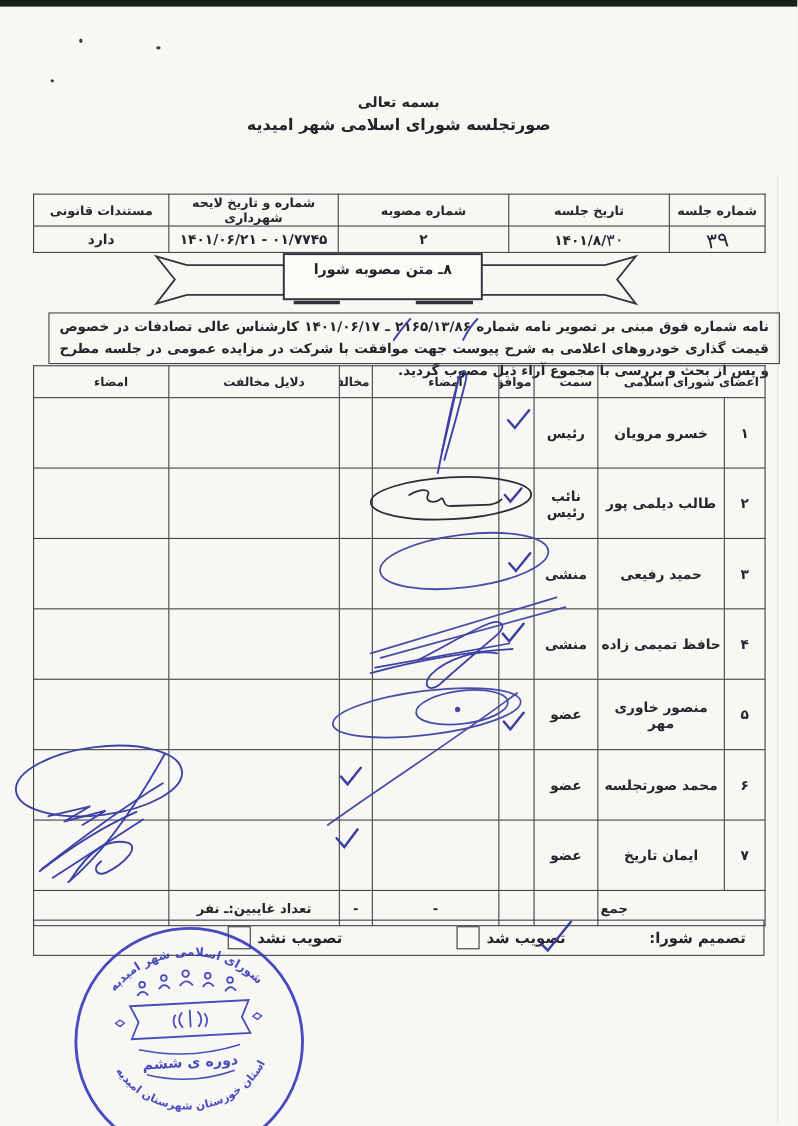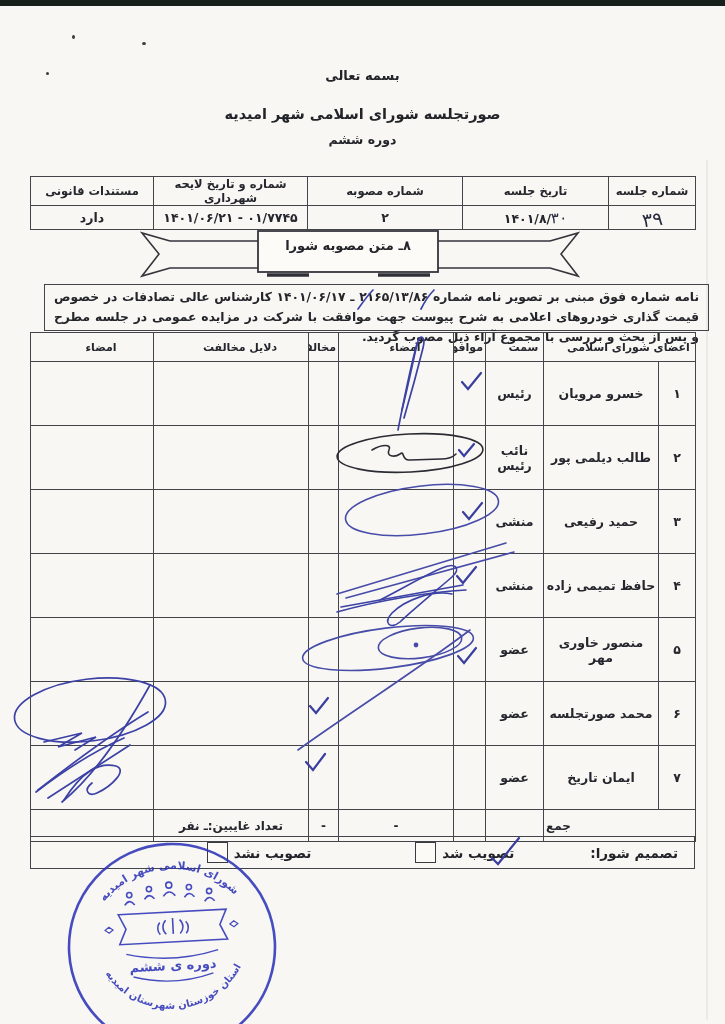--- a/index.html
+++ b/index.html
@@ -2,21 +2,21 @@
 <html lang="fa"><head>
 <meta charset="utf-8">
 <style>
   html,body{margin:0;padding:0;}
   body{width:725px;height:1024px;position:relative;background:#e9e9e7;
        font-family:"DejaVu Sans",sans-serif;}
   .paper{position:absolute;inset:0;background:#f8f7f3;overflow:hidden;}
   .topstrip{position:absolute;left:0;top:0;width:725px;height:6px;background:#18201b;}
   .crease{position:absolute;left:706px;top:160px;width:2px;height:860px;background:rgba(0,0,0,0.05);}
   .ctext{position:absolute;width:725px;text-align:center;color:#23242a;direction:rtl;}
-  .t1{top:68px;font-size:13px;font-weight:bold;}
+  .t1{top:86px;font-size:13px;font-weight:bold;}
   .t2{top:106px;font-size:14.5px;font-weight:bold;}
   .t3{top:132px;font-size:12.5px;font-weight:bold;}
   table{border-collapse:collapse;table-layout:fixed;direction:rtl;}
   td,th{border:1.4px solid #43434a;padding:0 2px;text-align:center;vertical-align:middle;
         color:#26272e;font-weight:bold;overflow:hidden;}
   .infotable{position:absolute;left:30px;top:176px;width:665px;}
   .infotable th{font-size:11.5px;height:22px;}
   .infotable td{font-size:12.5px;height:23px;}
   .ltrcell{direction:ltr;}
   .hand{color:#24293c;font-size:19px;font-weight:normal;display:inline-block;
@@ -53,21 +53,20 @@
 
 <div class="paper">
   <div class="topstrip"></div>
   <div class="crease"></div>
   <div class="speck" style="left:72px;top:35px;width:3px;height:4px;"></div>
   <div class="speck" style="left:142px;top:42px;width:4px;height:3px;"></div>
   <div class="speck" style="left:46px;top:72px;width:3px;height:3px;"></div>
 
   <div class="ctext t1">بسمه تعالی</div>
   <div class="ctext t2">صورتجلسه شورای اسلامی شهر امیدیه</div>
-  <div class="ctext t3">دوره ششم</div>
 
   <table class="infotable">
     <colgroup>
         <col style="width:87px">
         <col style="width:146px">
         <col style="width:155px">
         <col style="width:154px">
         <col style="width:123px">
       </colgroup>
     <tbody>

